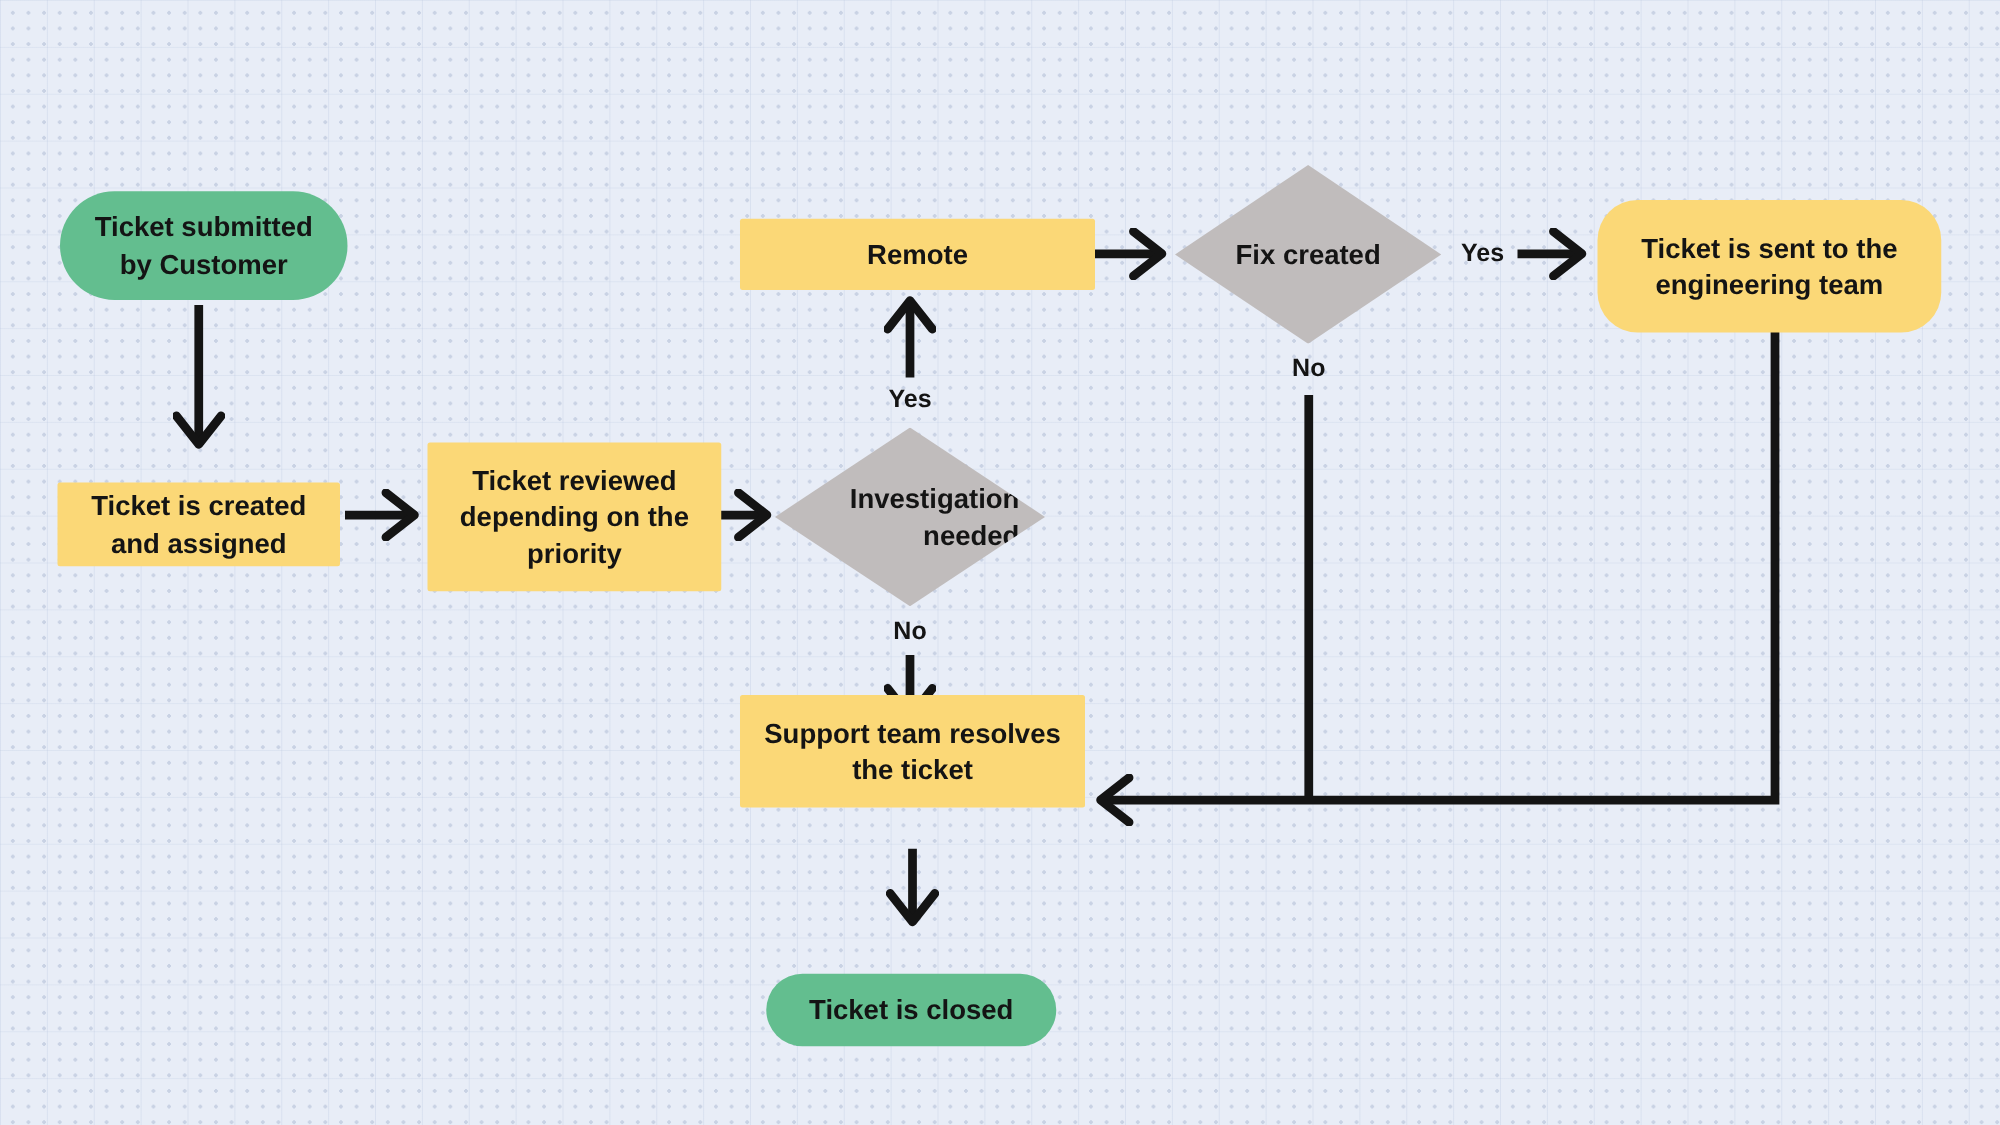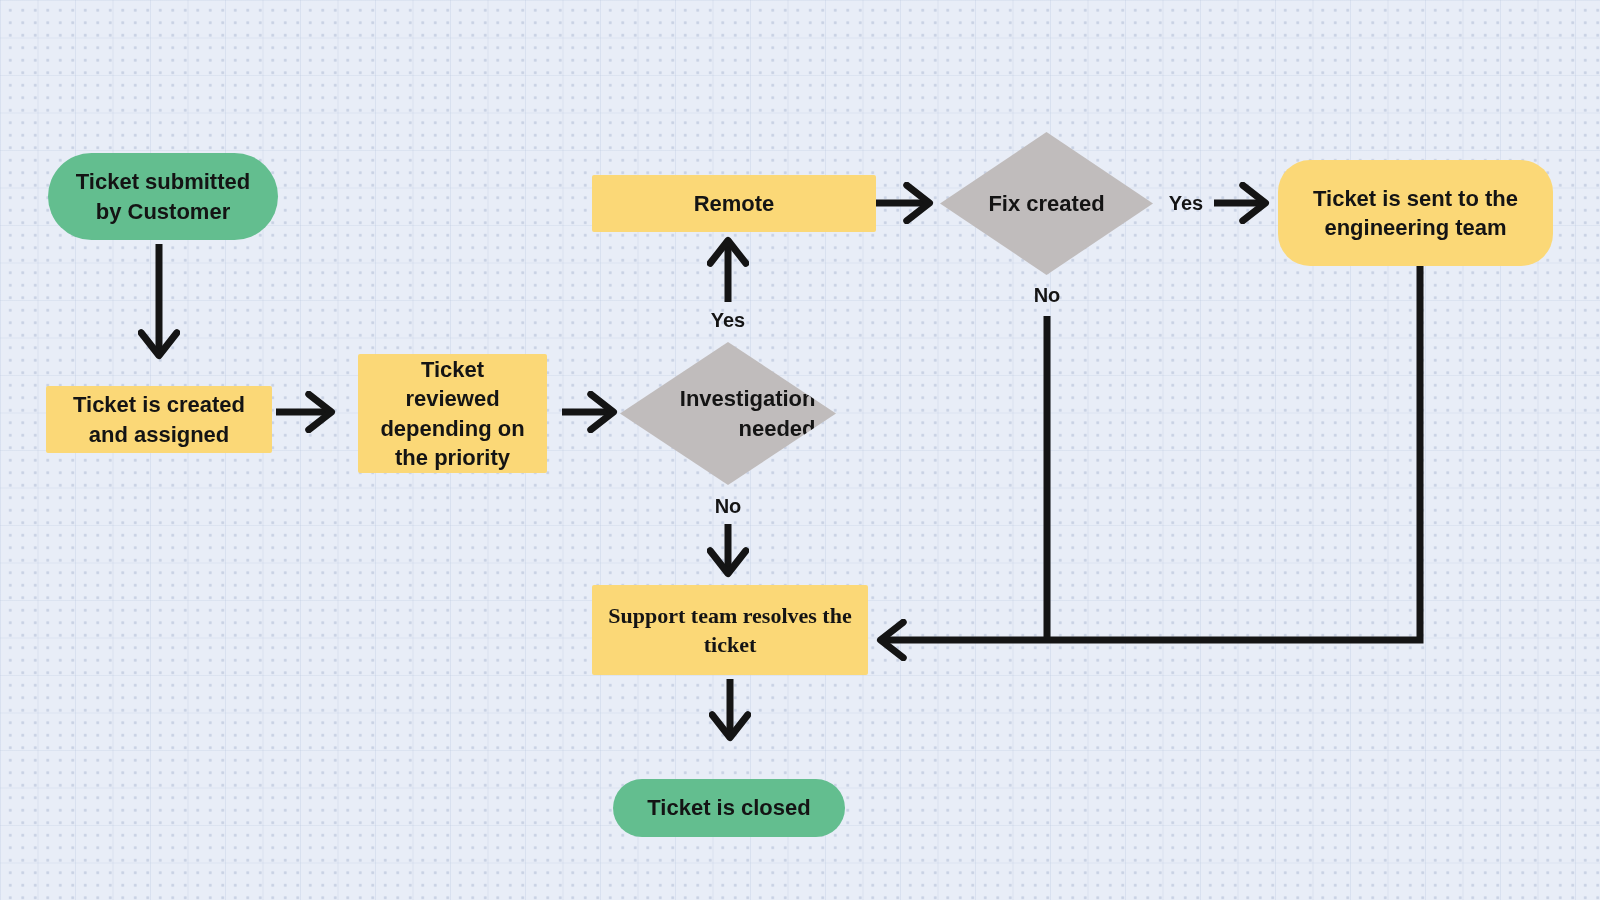--- a/index.html
+++ b/index.html
@@ -71,26 +71,26 @@
     position: absolute;
     transform: translate(-50%, -50%);
     color: var(--text);
     font-size: 20px;
     font-weight: 700;
     white-space: nowrap;
   }
   
   #n-start        { left: 48px;   top: 153px; width: 230px; height: 87px; }
   #n-created      { left: 46px;   top: 386px; width: 226px; height: 67px; }
-  #n-reviewed     { left: 358px;  top: 354px; width: 189px; height: 119px; }
+  #n-reviewed     { left: 342px;  top: 354px; width: 235px; height: 119px; }
   #n-investigation{ left: 620px;  top: 342px; width: 216px; height: 143px; text-align: right; }
   #n-remote       { left: 592px;  top: 175px; width: 284px; height: 57px; }
   #n-fix          { left: 940px;  top: 132px; width: 213px; height: 143px; }
   #n-engineering  { left: 1278px; top: 160px; width: 275px; height: 106px; border-radius: 32px; }
-  #n-support      { left: 592px;  top: 585px; width: 276px; height: 90px; font-family: Liberation Serif, serif; }
+  #n-support      { left: 592px;  top: 556px; width: 276px; height: 90px; }
   #n-closed       { left: 613px;  top: 747px; width: 232px; height: 58px; border-radius: 29px; margin-top: 32px; }
   
   #lbl-inv-yes { left: 728px;  top: 320px; }
   #lbl-inv-no  { left: 728px;  top: 506px; }
   #lbl-fix-yes { left: 1186px; top: 203px; }
   #lbl-fix-no  { left: 1047px; top: 295px; }
 </style>
 </head>
 <body>
 

